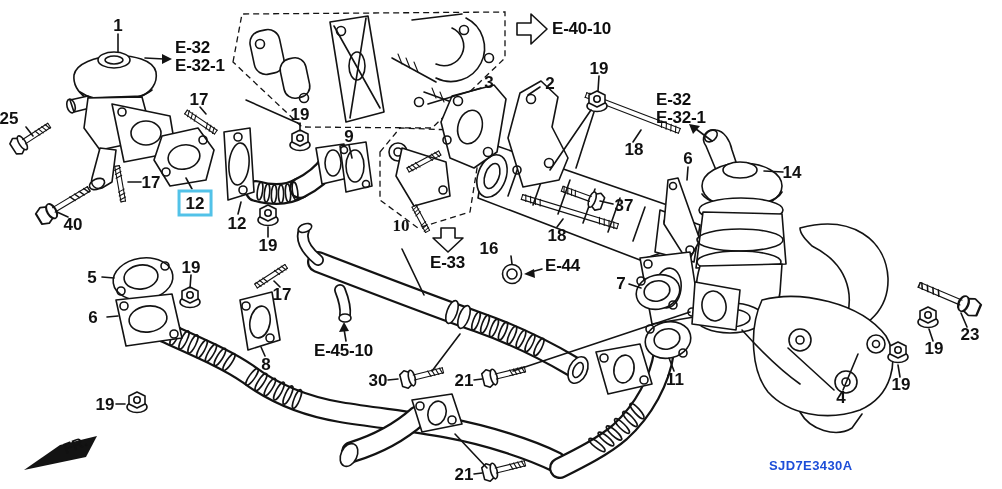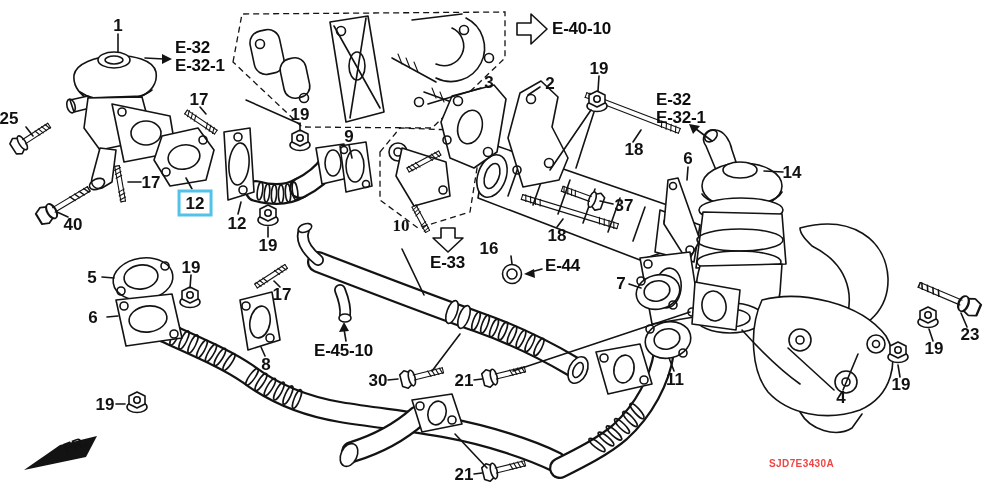--- a/index.html
+++ b/index.html
@@ -12,22 +12,22 @@
   .dash{fill:none;stroke:#131313;stroke-width:1.3;stroke-dasharray:6 4}
   .pipe-o{fill:none;stroke:#131313;stroke-width:22;stroke-linecap:round}
   .pipe-i{fill:none;stroke:#fff;stroke-width:17.5;stroke-linecap:round}
   .pipe-o.thin{stroke-width:12}.pipe-i.thin{stroke-width:8.5}
   .blk{fill:#131313;stroke:none}
   .callout{position:absolute;transform:translate(-50%,-50%);font-size:17px;font-weight:700;
            color:#111;line-height:1;white-space:nowrap;z-index:3;cursor:default}
   .callout.highlighted{border:3px solid #52c2e8;background:#fff;padding:2px 5px}
   .ref{position:absolute;font-size:17px;font-weight:800;line-height:18px;color:#0d0d0d;
        letter-spacing:-0.2px;white-space:nowrap;z-index:3}
-  .code{position:absolute;left:769px;top:458px;font-size:10px;font-weight:700;
-        color:#ef4444;letter-spacing:.4px;z-index:3}
+  .code{position:absolute;left:769px;top:458px;font-size:13px;font-weight:700;
+        color:#1d4ed8;letter-spacing:.4px;z-index:3}
   .fr{position:absolute;left:63px;top:436px;font-size:15px;font-weight:800;color:#111;
       transform:rotate(-21deg);z-index:3}
 </style>
 </head>
 <body>
 
 <div class="stage">
 
 <svg width="1002" height="489" viewBox="0 0 1002 489">
   <defs>

